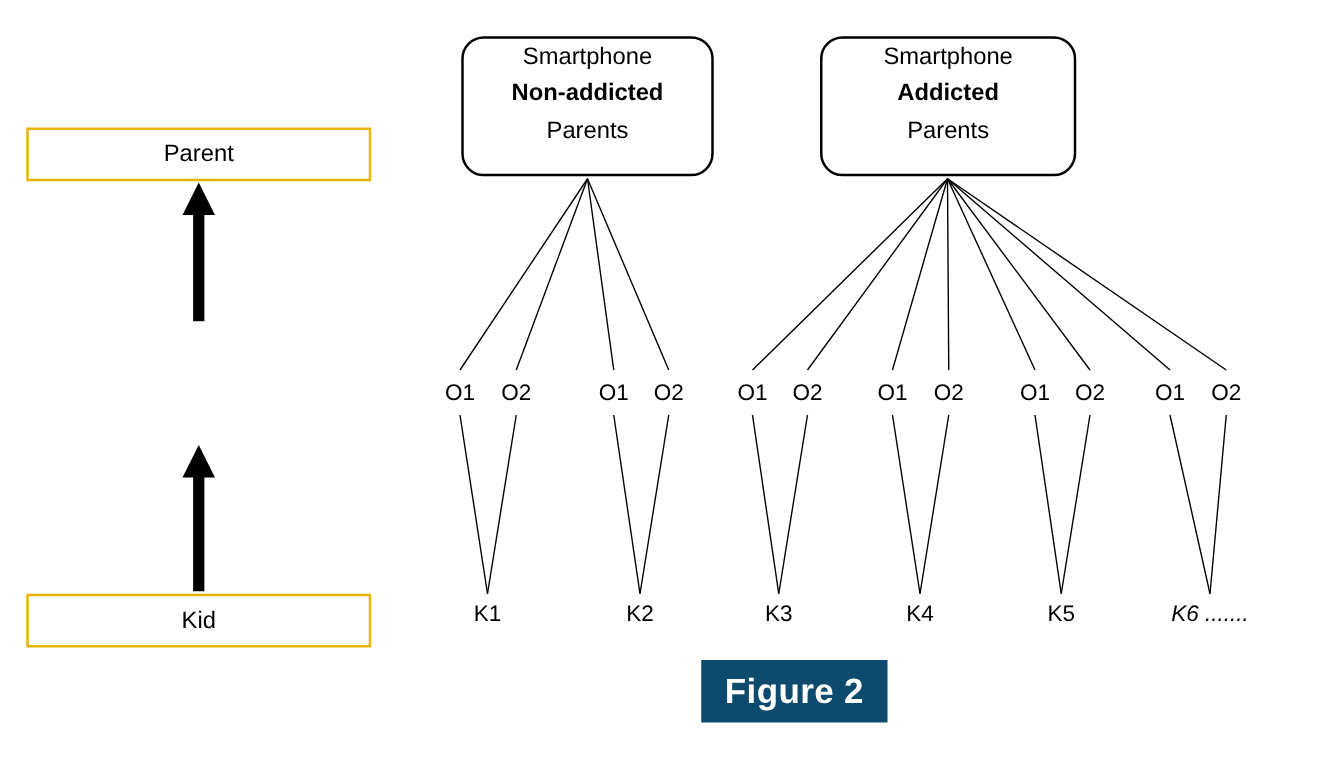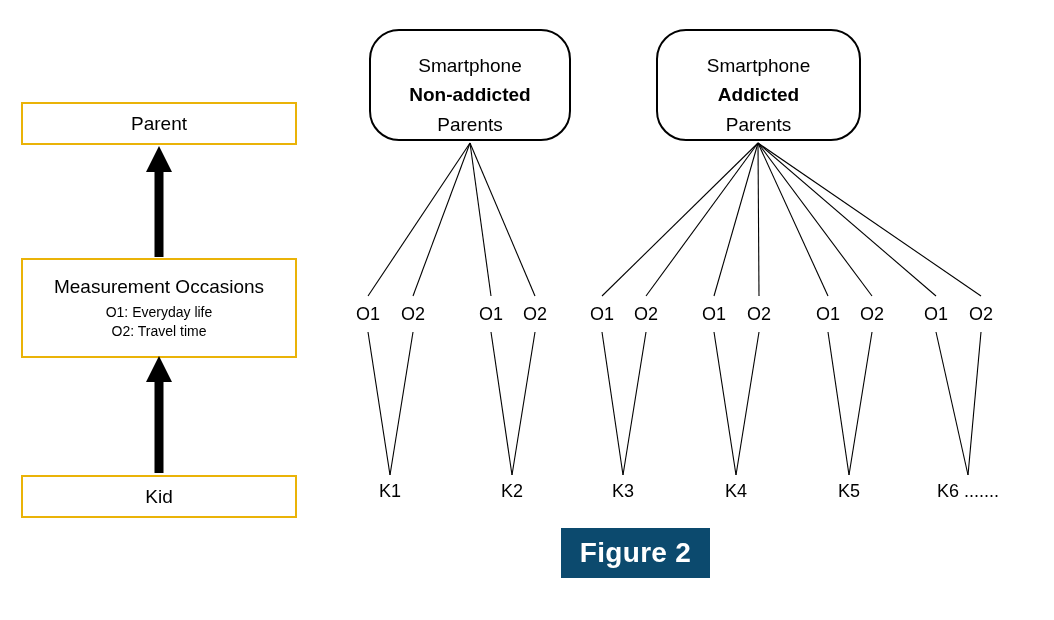--- a/index.html
+++ b/index.html
@@ -52,26 +52,26 @@
   #box-parent   { left: 21px;  top: 102px; width: 276px; height: 43px; }
   #box-measure  { left: 21px;  top: 258px; width: 276px; height: 100px; }
   #box-kid      { left: 21px;  top: 475px; width: 276px; height: 43px; }
   #box-measure .rect-title { margin-bottom: 4px; }
 
   
   .round-box {
     position: absolute;
     box-sizing: border-box;
     border: 2px solid #000000;
-    border-radius: 30px;
+    border-radius: 18px;
     background: #ffffff;
     display: flex;
     flex-direction: column;
     align-items: center;
-    justify-content: flex-end;
+    justify-content: flex-start;
     text-align: center;
   }
   .round-box .ln {
     font-size: 19px;
     line-height: 1.55;
     white-space: nowrap;
   }
   .round-box .ln.bold { font-weight: bold; }
   #box-nonaddicted { left: 369px; top: 29px; width: 202px; height: 112px; }
   #box-addicted    { left: 656px; top: 29px; width: 205px; height: 112px; }
@@ -137,25 +137,20 @@
         <line x1="872" y1="332" x2="849" y2="475"></line>
         <line x1="936" y1="332" x2="968" y2="475"></line>
         <line x1="981" y1="332" x2="968" y2="475"></line>
       </g>
   </svg>
 
   <div class="rect-box" id="box-parent">
     <div class="rect-title">Parent</div>
   </div>
 
-  <div class="rect-box" id="box-measure">
-    <div class="rect-title">Measurement Occasions</div>
-    <div class="rect-sub">O1: Everyday life</div>
-    <div class="rect-sub">O2: Travel time</div>
-  </div>
 
   <div class="rect-box" id="box-kid">
     <div class="rect-title">Kid</div>
   </div>
 
   <svg class="edges" viewBox="0 0 1054 620" xmlns="http://www.w3.org/2000/svg">
 
     <g>
       <line x1="159" y1="473" x2="159" y2="374" stroke="#000000" stroke-width="9"></line>
       <polygon points="159,356 146,382 172,382" fill="#000000"></polygon>
@@ -190,18 +185,18 @@
       <div class="leaf-label o-label" style="left: 646px;">O2</div>
       <div class="leaf-label k-label" style="left: 623px;">K3</div>
       <div class="leaf-label o-label" style="left: 714px;">O1</div>
       <div class="leaf-label o-label" style="left: 759px;">O2</div>
       <div class="leaf-label k-label" style="left: 736px; text-align: right;">K4</div>
       <div class="leaf-label o-label" style="left: 828px;">O1</div>
       <div class="leaf-label o-label" style="left: 872px;">O2</div>
       <div class="leaf-label k-label" style="left: 849px;">K5</div>
       <div class="leaf-label o-label" style="left: 936px;">O1</div>
       <div class="leaf-label o-label" style="left: 981px;">O2</div>
-      <div class="leaf-label k-label" style="left: 968px;">K6 .......</div>
+      <div class="leaf-label k-label" style="left: 968px; font-style: italic;">K6 .......</div>
     </div>
 
   <div id="figure-caption">Figure 2</div>
 
 </div>
 
 </body></html>

